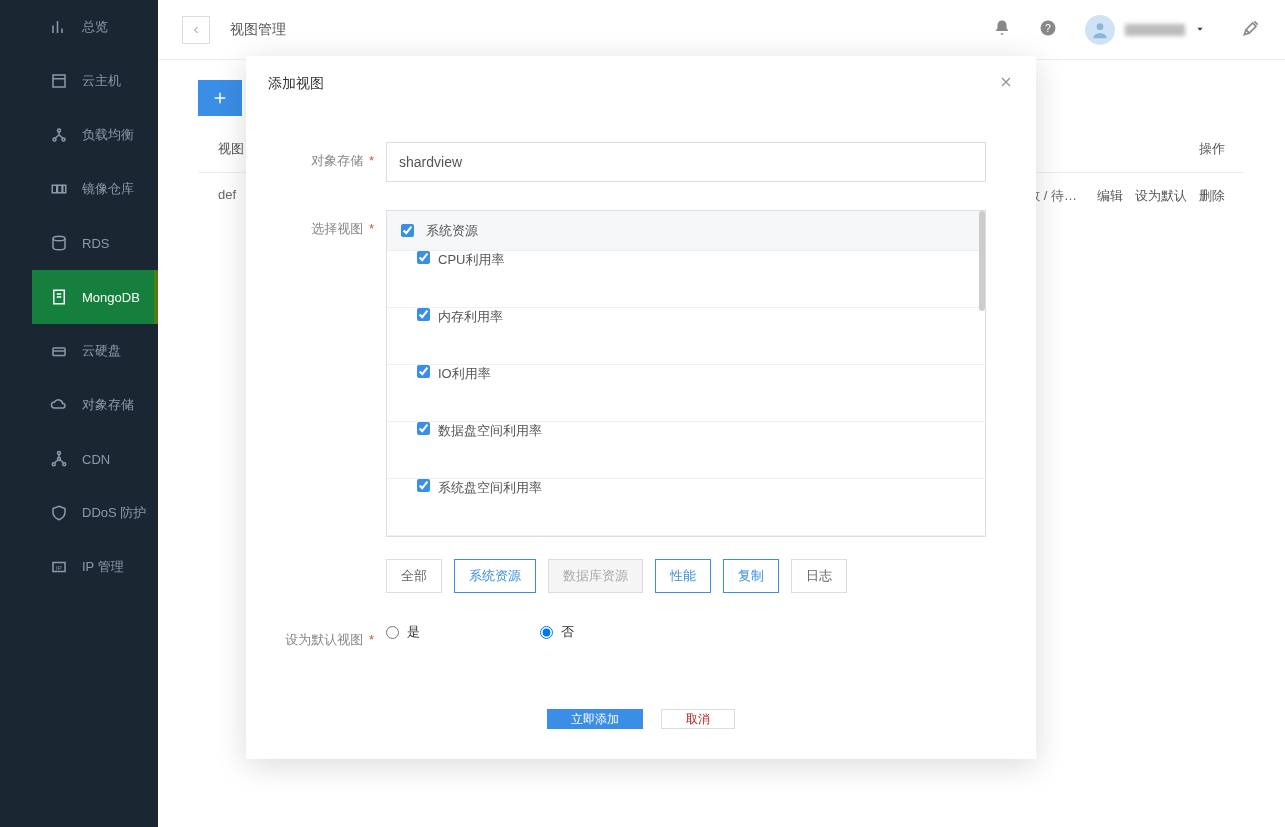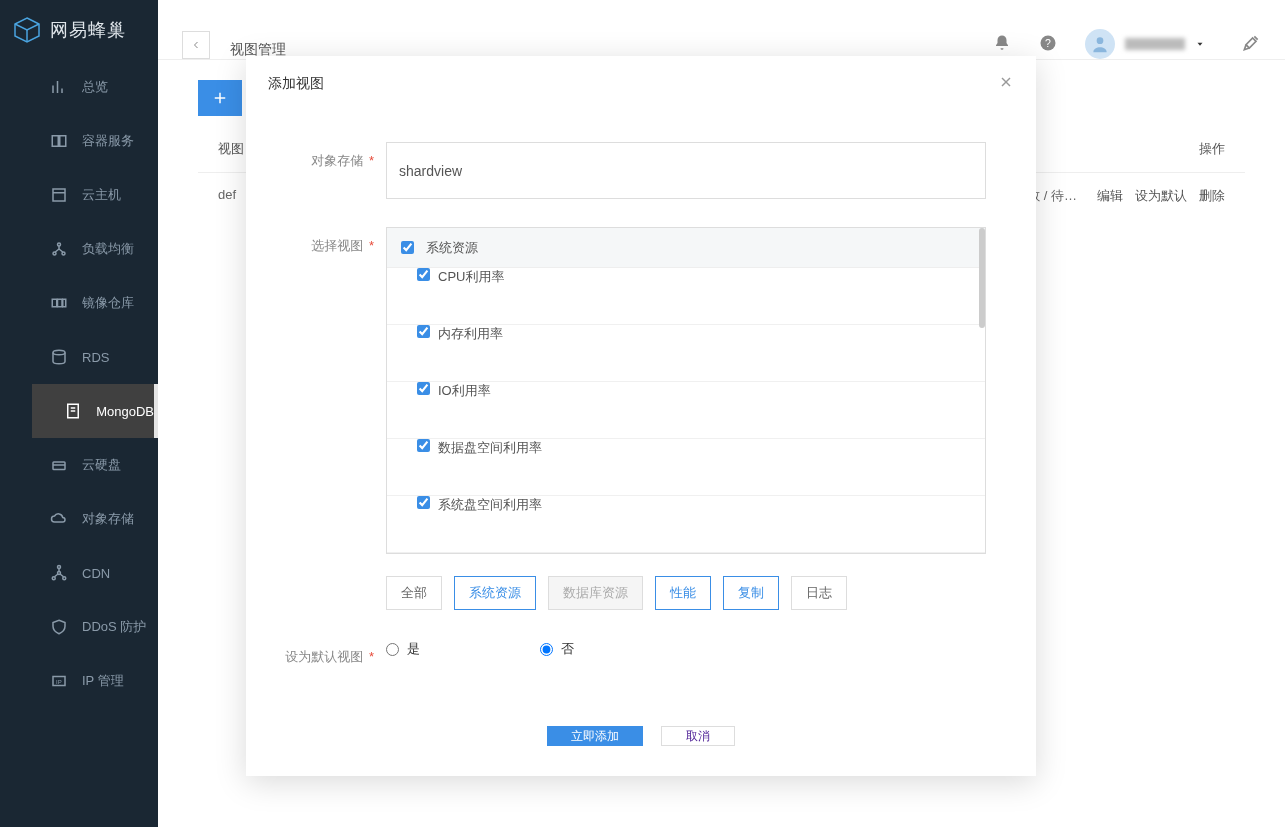--- a/index.html
+++ b/index.html
@@ -6,29 +6,29 @@
 body { font-family: "Microsoft YaHei", -apple-system, sans-serif; font-size: 13px; color: #333; background: #f5f5f5; overflow: hidden; }
 .app { display: flex; width: 1285px; height: 827px; position: relative; }
 
 
 .sidebar { width: 158px; background: #1a2733; color: #8a9aa9; display: flex; flex-direction: column; }
 .logo-area { height: 60px; display: flex; align-items: center; padding-left: 12px; gap: 8px; }
 .logo-icon { width: 30px; height: 30px; }
 .logo-text { color: #e0e6eb; font-size: 18px; font-weight: 500; letter-spacing: 1px; }
 .nav-list { list-style: none; flex: 1; }
 .nav-item { height: 54px; display: flex; align-items: center; padding-left: 18px; gap: 14px; cursor: pointer; color: #8a9aa9; font-size: 13px; margin-left: 32px; }
-.nav-item.active { background: #404040; color: #fff; border-right: 4px solid #e5e5e5; justify-content: flex-end; }
+.nav-item.active { background: #15803d; color: #fff; border-right: 4px solid #4d7c0f; }
 .nav-icon { width: 18px; height: 18px; display: inline-flex; align-items: center; justify-content: center; }
 .nav-icon svg { width: 18px; height: 18px; }
 
 
 .main { flex: 1; display: flex; flex-direction: column; background: #fff; }
 
 
-.topbar { height: 60px; border-bottom: 1px solid #eee; display: flex; align-items: flex-end; padding: 0 24px; gap: 20px; }
+.topbar { height: 60px; border-bottom: 1px solid #eee; display: flex; align-items: center; padding: 0 24px; gap: 20px; }
 .back-btn { width: 28px; height: 28px; border: 1px solid #ddd; display: flex; align-items: center; justify-content: center; cursor: pointer; color: #888; }
 .page-title { font-size: 14px; color: #555; }
 .topbar-right { margin-left: auto; display: flex; align-items: center; gap: 28px; }
 .topbar-icon { color: #888; cursor: pointer; }
 .user-avatar { width: 30px; height: 30px; border-radius: 50%; background: #cfe3f5; display: inline-flex; align-items: center; justify-content: center; }
 .user-name { display: inline-block; width: 60px; height: 12px; background: #bbb; filter: blur(2px); }
 .user-area { display: flex; align-items: center; gap: 10px; cursor: pointer; }
 .tool-icon { color: #888; cursor: pointer; margin-left: 8px; }
 
 
@@ -46,74 +46,53 @@
 .modal { position: absolute; left: 246px; top: 56px; width: 790px; background: #fff; box-shadow: 0 6px 30px rgba(0,0,0,0.15); }
 .modal-header { height: 56px; display: flex; align-items: center; padding: 0 22px; }
 .modal-title { font-size: 14px; color: #333; }
 .modal-close { margin-left: auto; color: #999; cursor: pointer; font-size: 18px; }
 .modal-body { padding: 30px 50px 30px 50px; }
 .form-row { display: flex; align-items: flex-start; margin-bottom: 28px; }
 .form-label { width: 90px; text-align: right; color: #888; font-size: 13px; padding-top: 10px; padding-right: 12px; }
 .form-label.shift-left { margin-left: -30px; width: 120px;}
 .req { color: #e74c3c; margin-left: 2px; }
 .form-control { flex: 1; }
-.text-input { width: 100%; height: 57px; border: 1px solid #ddd; padding: 0 12px; font-size: 14px; color: #555; outline: none; }
+.text-input { width: 100%; height: 40px; border: 1px solid #ddd; padding: 0 12px; font-size: 14px; color: #555; outline: none; }
 .view-tree { border: 1px solid #ddd; max-height: 328px; overflow-y: auto; position: relative; }
 .tree-scrollbar { position: absolute; right: 0; top: 0; width: 6px; height: 100px; background: #ccc; border-radius: 3px; }
 .tree-group-header { height: 40px; display: flex; align-items: center; gap: 12px; padding: 0 14px; background: #f5f7f8; font-size: 13px; color: #555; border-bottom: 1px solid #eee; }
 .tree-item { height: 57px; display: flex; align-items: flex-start; gap: 8px; padding: 0 14px 0 30px; font-size: 13px; color: #555; border-bottom: 1px solid #f0f0f0; }
 .tree-item:last-child { border-bottom: none; }
 input[type="checkbox"] { width: 13px; height: 13px; cursor: pointer; accent-color: #3a8ee6; }
 .filter-btns { margin-top: 22px; display: flex; gap: 12px; flex-wrap: wrap; }
 .filter-btn { height: 34px; padding: 0 14px; border: 1px solid #ddd; background: #fff; color: #666; font-size: 13px; cursor: pointer; display: flex; align-items: center; }
 .filter-btn.active { border-color: #3a8ee6; color: #3a8ee6; }
 .filter-btn.disabled { background: #f5f5f5; color: #aaa; cursor: not-allowed; }
 .radio-group { display: flex; gap: 120px; padding-top: 2px; }
 .radio-opt { display: flex; align-items: center; gap: 8px; cursor: pointer; }
 input[type="radio"] { cursor: pointer; }
 .modal-footer { display: flex; justify-content: center; gap: 18px; padding: 20px 0 30px; }
 .btn { height: 20px; padding: 0 24px; font-size: 12px; cursor: pointer; border: none; display: flex; align-items: center; }
 .btn-primary { background: #3a8ee6; color: #fff; }
-.btn-default { background: #fff; color: #4c1d95; border: 1px solid #ddd; }
+.btn-default { background: #fff; color: #b91c1c; border: 1px solid #ddd; }
 </style>
 </head>
 <body>
 
 <div class="app">
 
   <aside class="sidebar">
-    <div class="logo-area">
-      <span class="logo-icon">
-        <svg viewBox="0 0 40 40">
-            <g fill="none" stroke="#4aa3df" stroke-width="2">
-              <polygon points="20,4 36,12 36,28 20,36 4,28 4,12"></polygon>
-              <polyline points="4,12 20,20 36,12"></polyline>
-              <line x1="20" y1="20" x2="20" y2="36"></line>
-            </g>
-          </svg>
-      </span>
-      <span class="logo-text">网易蜂巢</span>
-    </div>
     <ul class="nav-list">
       <li class="nav-item">
           <span class="nav-icon">
             <svg viewBox="0 0 24 24" fill="none" stroke="currentColor" stroke-width="2">
               <path d="M4 20V10M10 20V4M16 20V14"></path>
             </svg>
           </span>
           <span>总览</span>
-        </li>
-      <li class="nav-item">
-          <span class="nav-icon">
-            <svg viewBox="0 0 24 24" fill="none" stroke="currentColor" stroke-width="2">
-              <rect x="3" y="5" width="8" height="14"></rect>
-              <rect x="13" y="5" width="8" height="14"></rect>
-            </svg>
-          </span>
-          <span>容器服务</span>
         </li>
       <li class="nav-item">
           <span class="nav-icon">
             <svg viewBox="0 0 24 24" fill="none" stroke="currentColor" stroke-width="2">
               <rect x="4" y="4" width="16" height="16"></rect>
               <line x1="4" y1="9" x2="20" y2="9"></line>
             </svg>
           </span>
           <span>云主机</span>
         </li>

